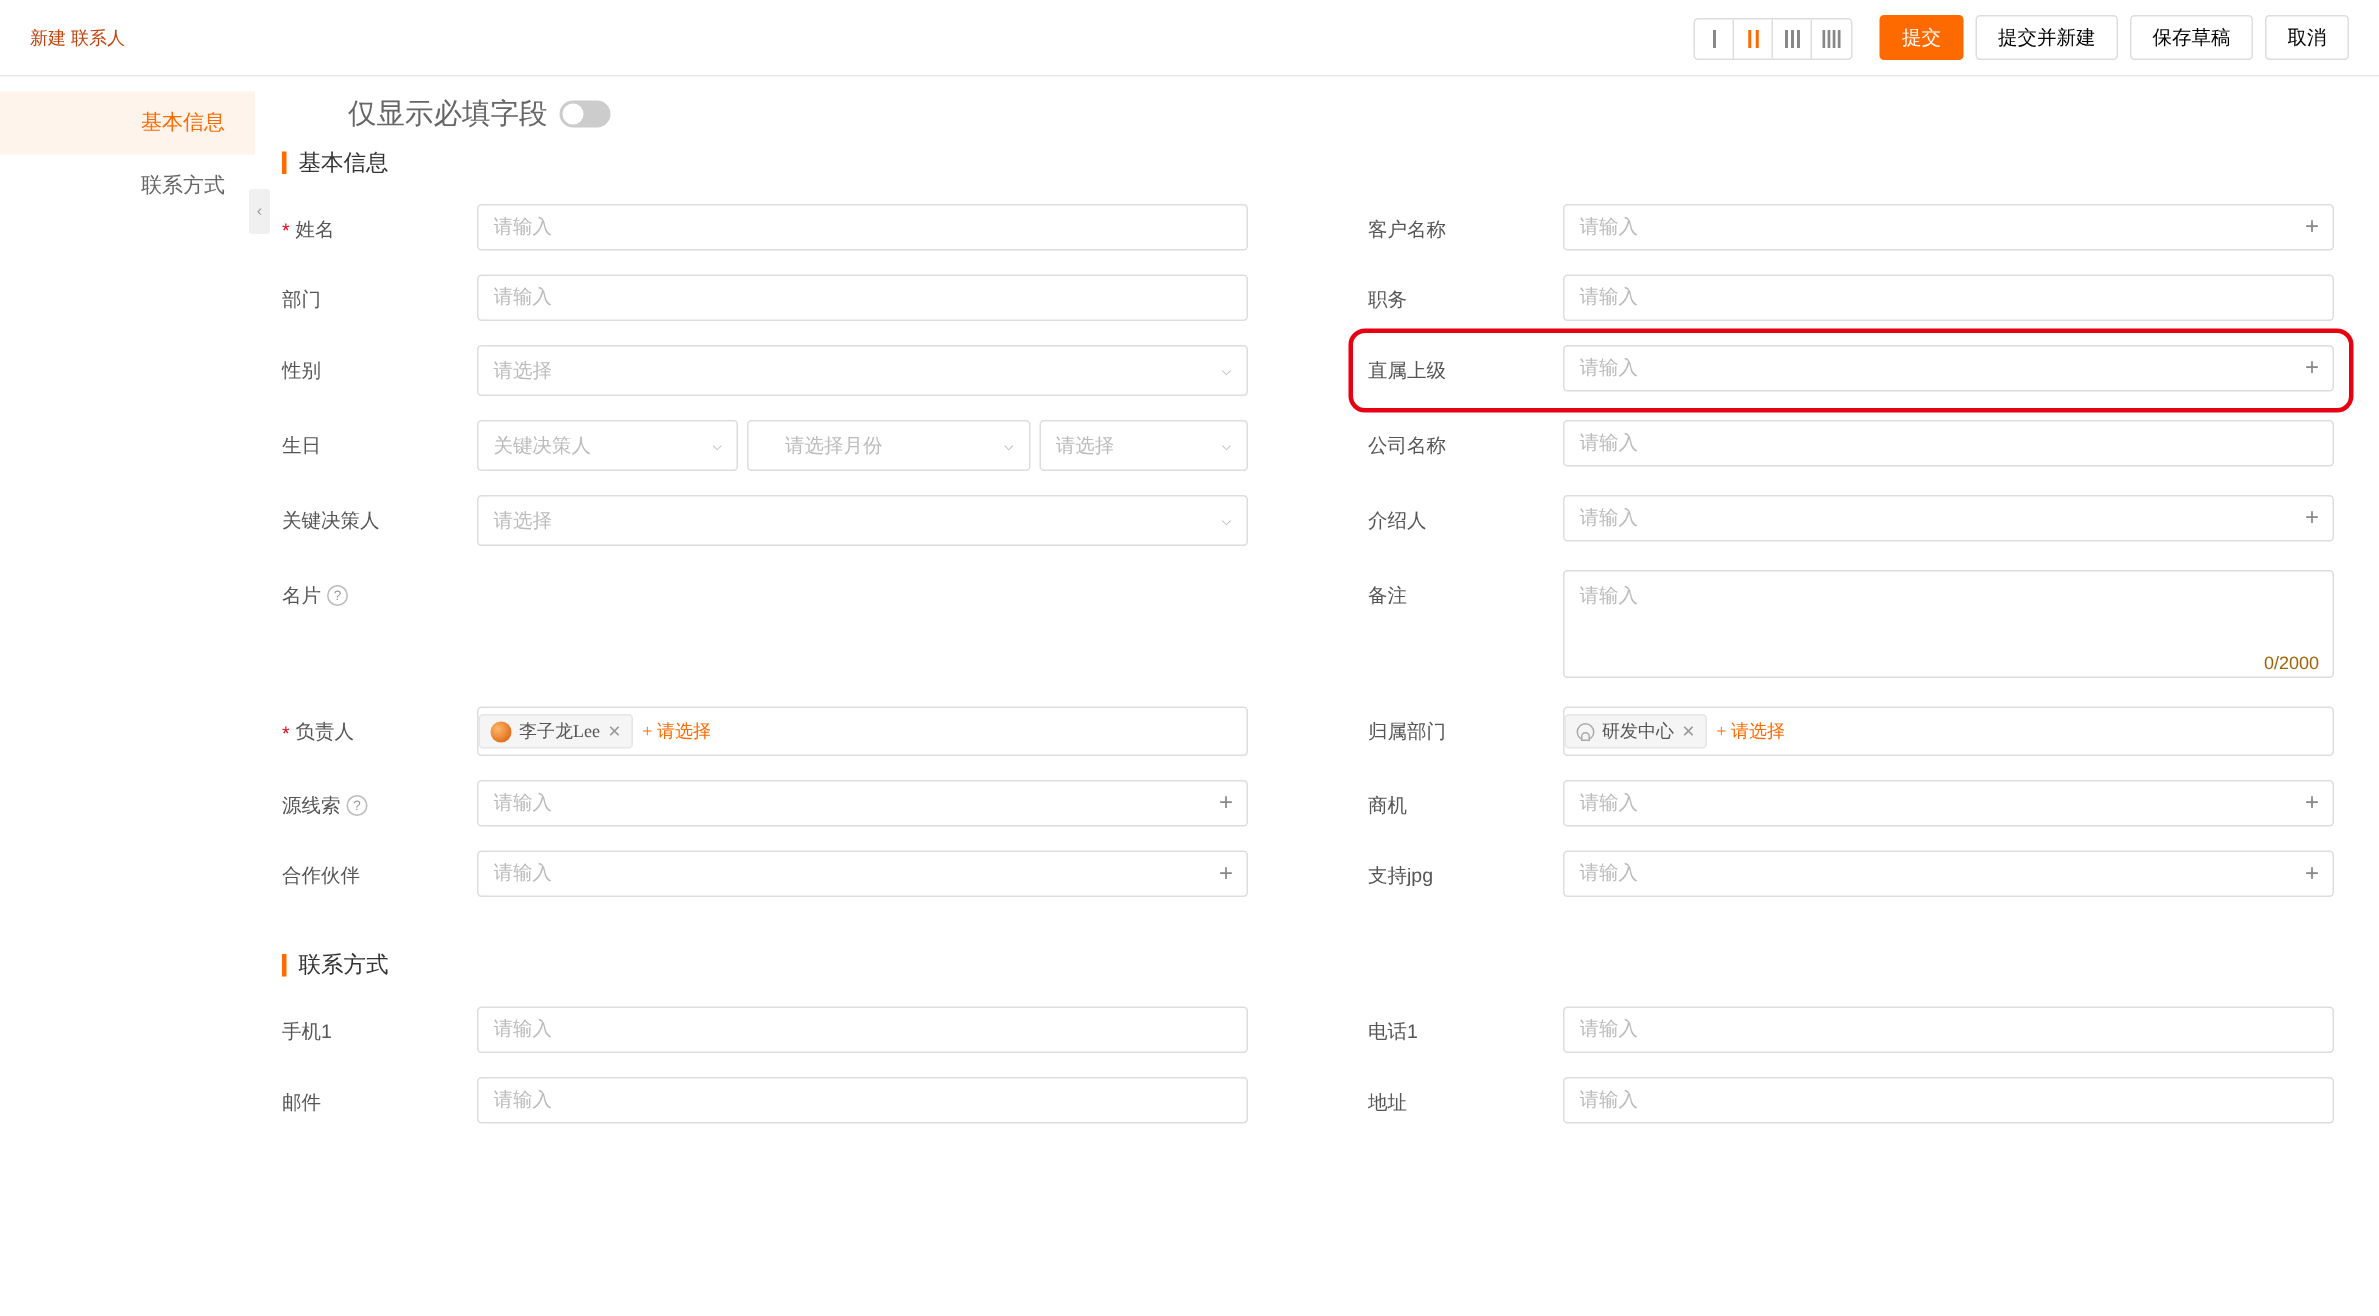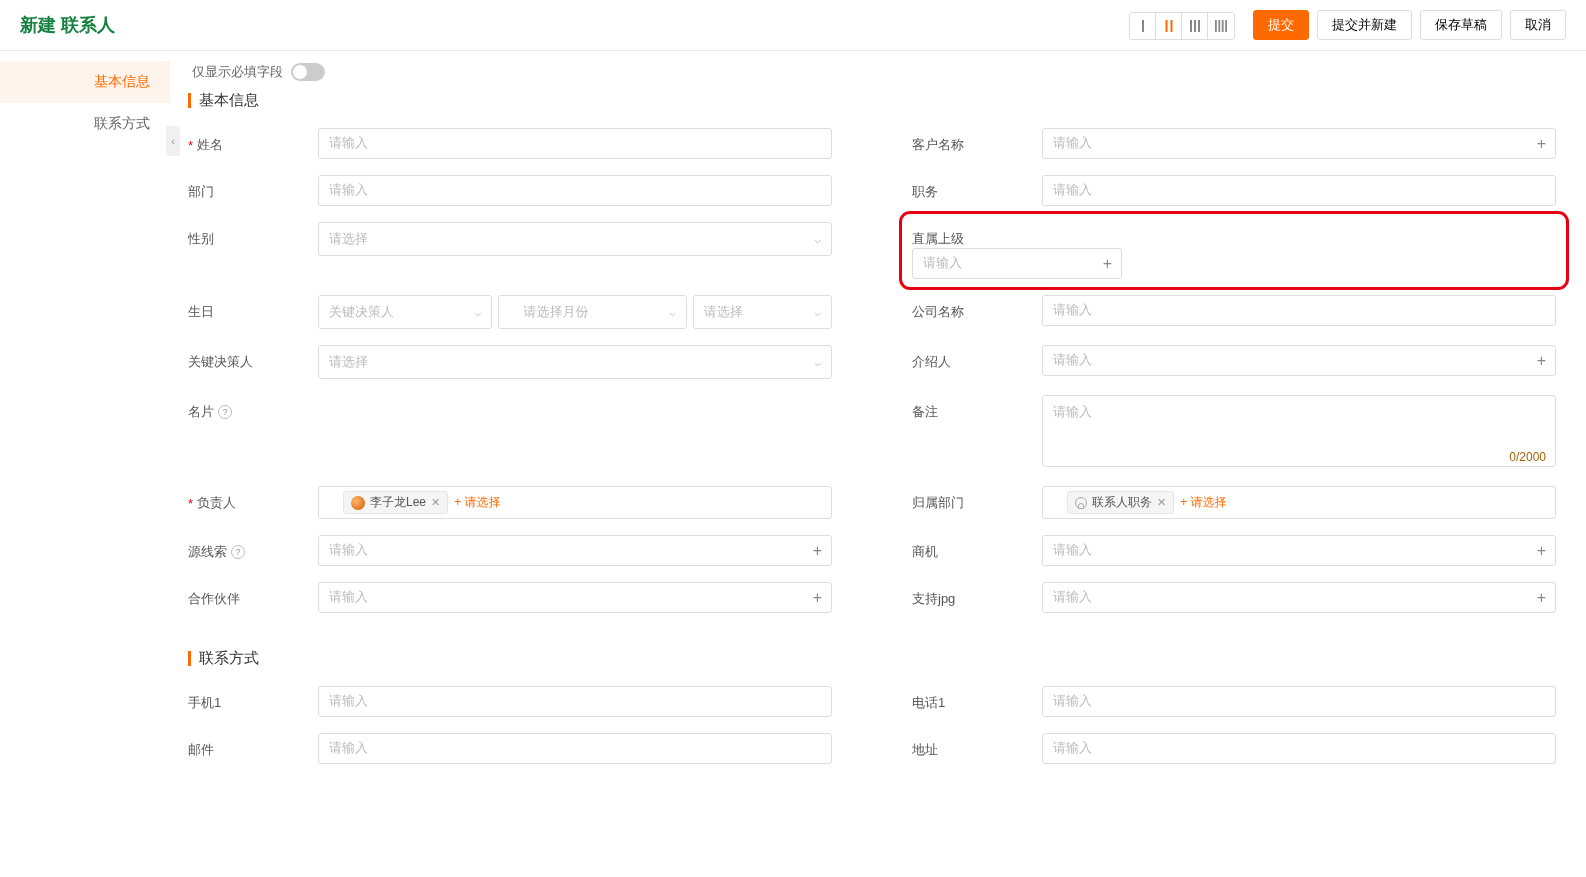--- a/index.html
+++ b/index.html
@@ -10,23 +10,23 @@
       background: #fff;
     }
     .header {
       display: flex;
       align-items: center;
       justify-content: space-between;
       padding: 10px 20px;
       border-bottom: 1px solid #e8e8e8;
     }
     .header-title {
-      font-size: 18px;
-      font-weight: 700;
-      color: #15803d;
+      font-size: 12px;
+      font-weight: 400;
+      color: #c2410c;
     }
     .header-actions {
       display: flex;
       align-items: flex-end;
       gap: 8px;
     }
     .column-icons {
       display: flex;
       border: 1px solid #ddd;
       border-radius: 3px;
@@ -98,21 +98,21 @@
       flex: 1;
       padding: 12px 30px 20px 18px;
     }
     .toggle-row {
       display: flex;
       align-items: center;
       gap: 8px;
       margin-bottom: 10px;
       margin-left: 4px;
     }
-    .toggle-label { color: #666; font-size: 13px; }
+    .toggle-label { color: #666; font-size: 19px; margin-left: 40px; }
     .toggle-switch {
       width: 34px;
       height: 18px;
       background: #ccc;
       border-radius: 9px;
       position: relative;
       cursor: pointer;
     }
     .toggle-switch::after {
       content: '';
@@ -149,21 +149,20 @@
       display: flex;
       align-items: flex-start;
       position: relative;
     }
     .form-row.highlighted {
       outline: 3px solid #e60012;
       outline-offset: 6px;
       border-radius: 2px;
       padding: 2px 4px;
       margin: -2px -4px;
-      flex-direction: column;
     }
     .form-label {
       width: 130px;
       padding-top: 8px;
       color: #555;
       font-size: 13px;
       flex-shrink: 0;
       display: flex;
       align-items: center;
       gap: 4px;
@@ -256,26 +255,27 @@
       position: absolute;
       right: 10px;
       bottom: 6px;
       color: #a16207;
       font-size: 12px;
     }
     .tag-input {
       width: 100%;
       border: 1px solid #ddd;
       border-radius: 3px;
-      padding: 4px 24px;
+      padding: 4px 0;
       display: flex;
       align-items: center;
       gap: 6px;
       flex-wrap: wrap;
       min-height: 33px;
+      font-family: Liberation Serif, serif;
     }
     .tag {
       display: inline-flex;
       align-items: center;
       gap: 5px;
       padding: 2px 7px;
       background: #f5f5f5;
       border: 1px solid #e5e5e5;
       border-radius: 3px;
       font-size: 12px;
@@ -511,21 +511,21 @@
             <span class="tag-placeholder">+ 请选择</span>
           </div>
         </div>
       </div>
       <div class="form-row">
         <div class="form-label">归属部门</div>
         <div class="form-control">
           <div class="tag-input">
             <span class="tag">
               <span class="tag-dept-icon"></span>
-              <span>联系人职务</span>
+              <span>研发中心</span>
               <span class="tag-close">✕</span>
             </span>
             <span class="tag-placeholder">+ 请选择</span>
           </div>
         </div>
       </div>
 
       <div class="form-row">
         <div class="form-label">
           <span>源线索</span>

